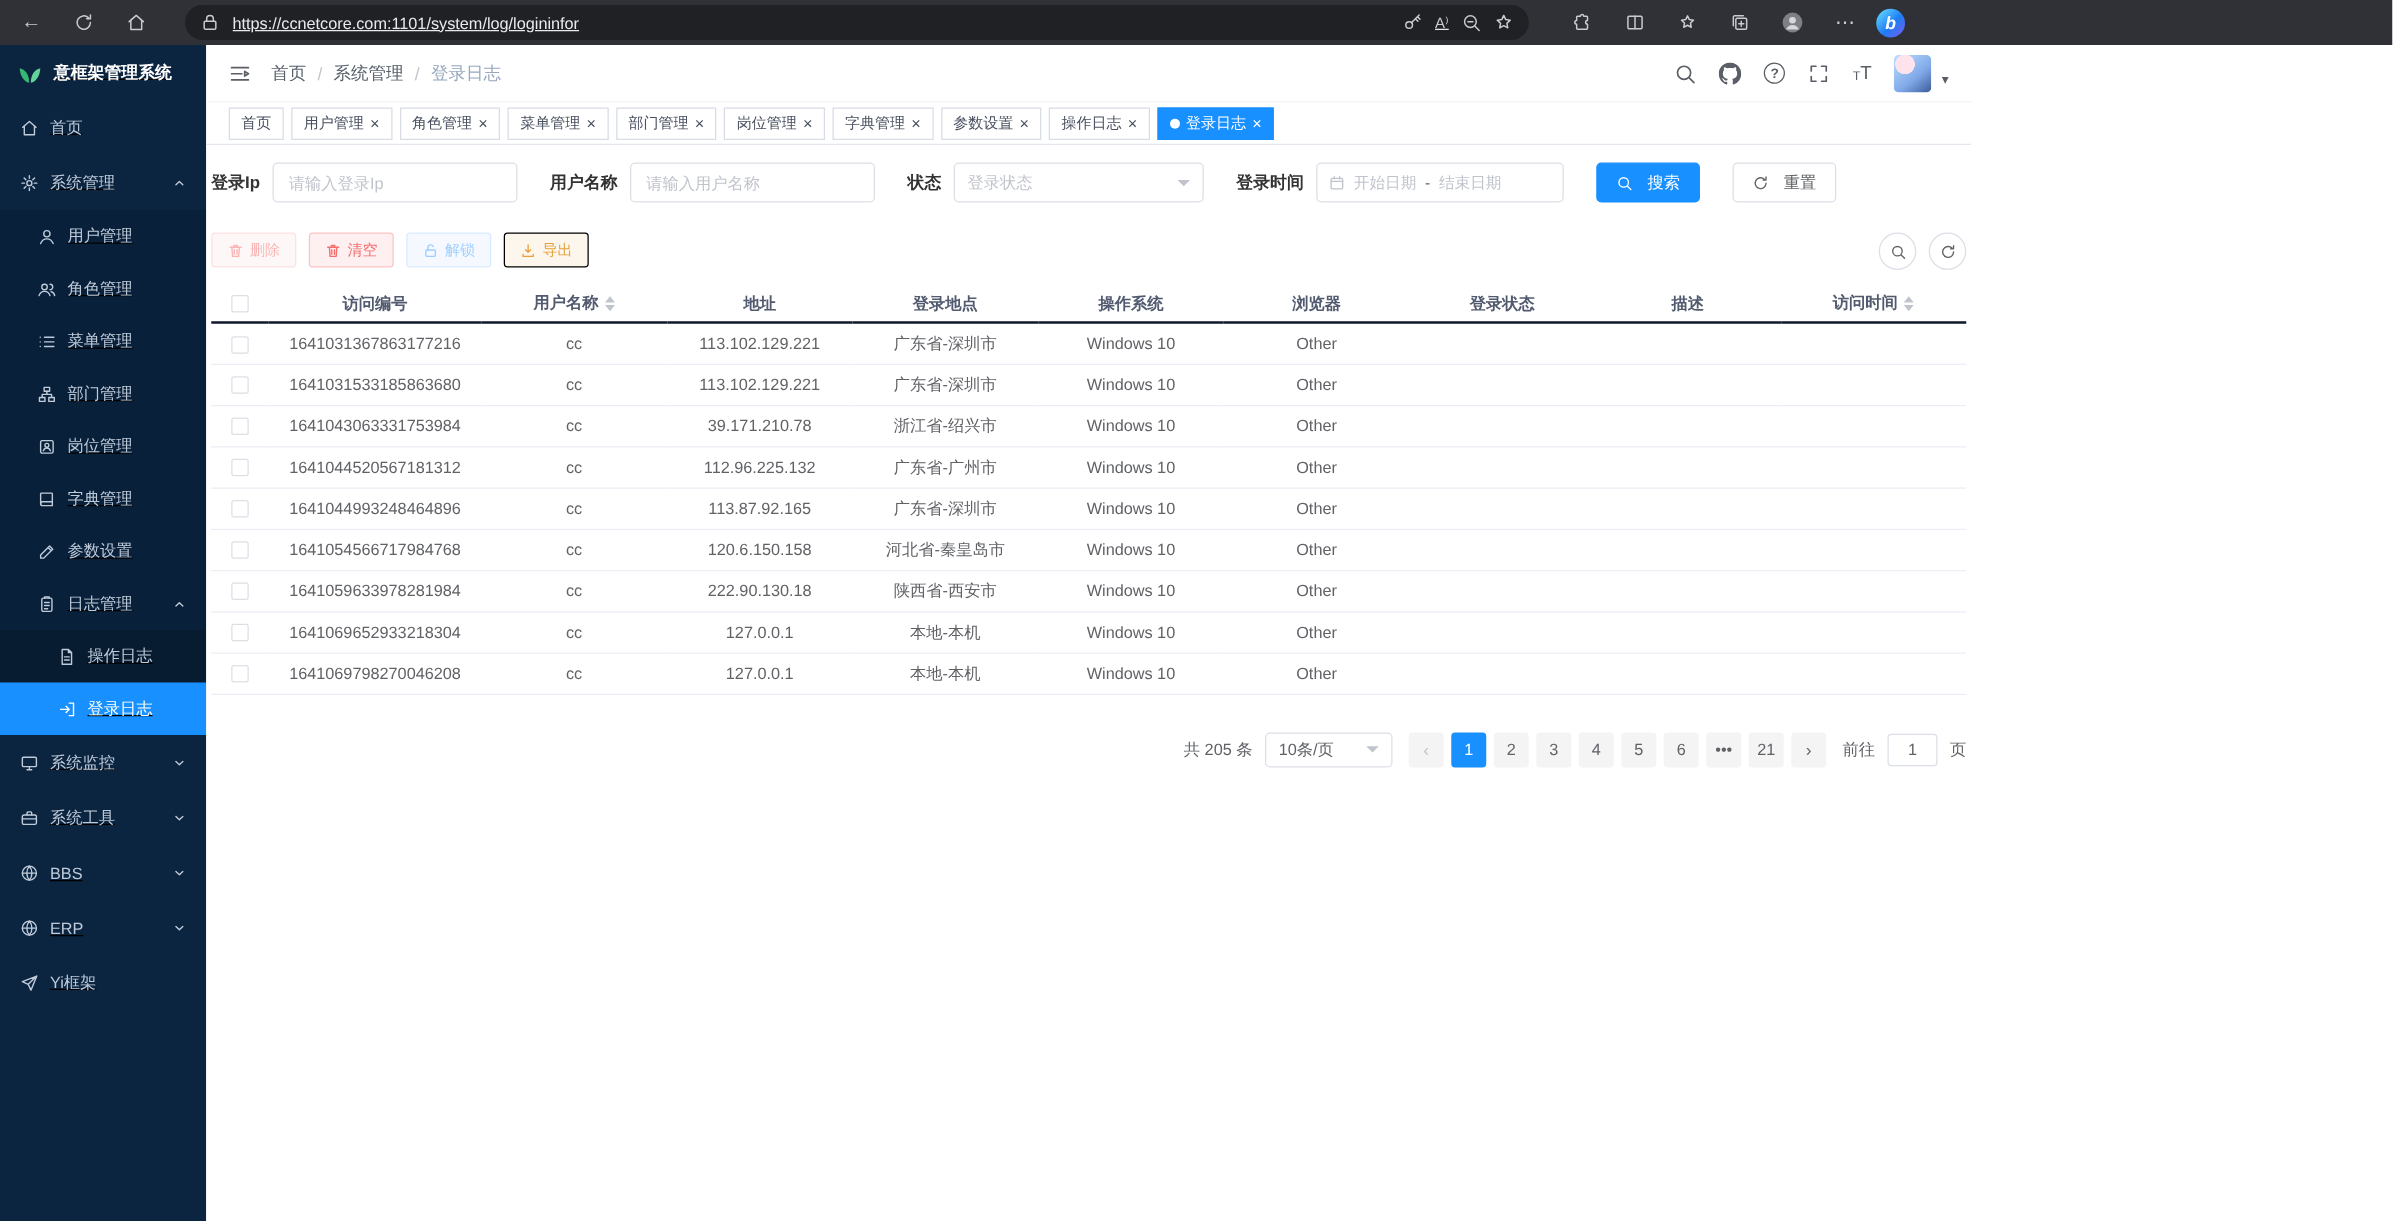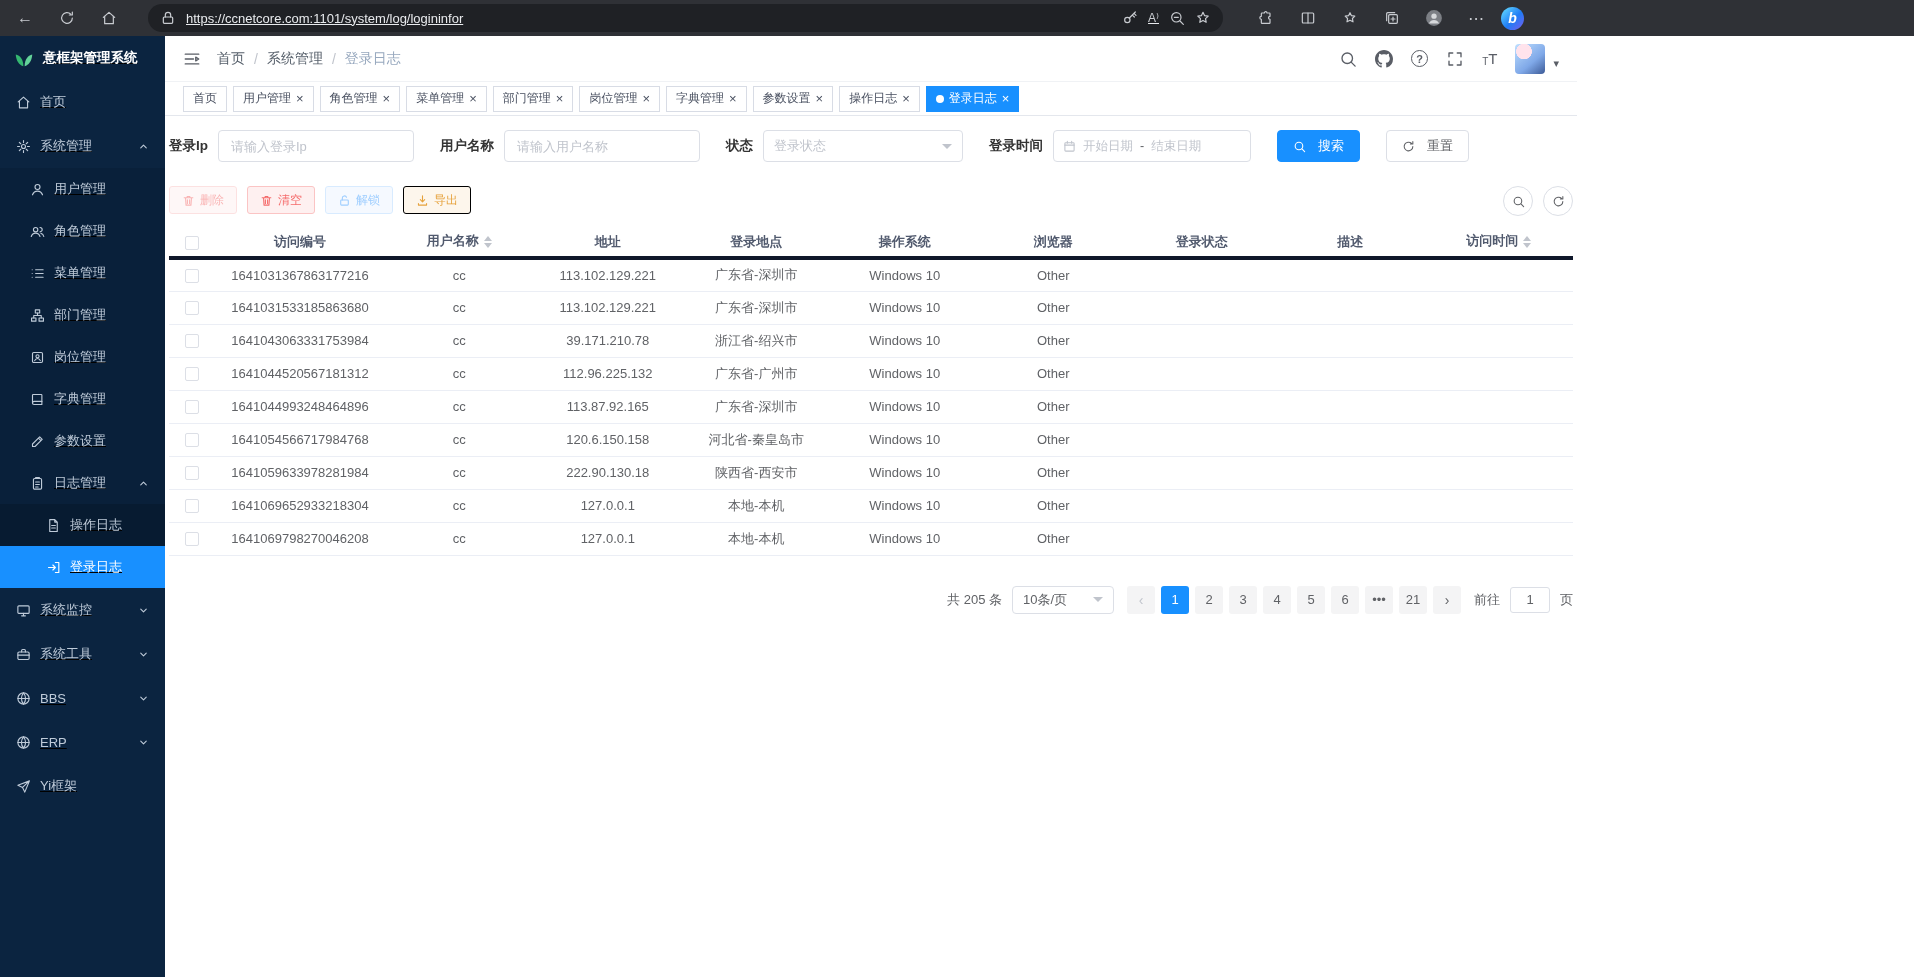--- a/index.html
+++ b/index.html
@@ -83,21 +83,21 @@
   .tbtn{height:28px;border-radius:3px;display:inline-flex;align-items:center;gap:5px;padding:0 12px;font-size:12px;cursor:pointer;}
   .tbtn.danger{color:#f56c6c;background:#fef0f0;border:1px solid #fbc4c4;}
   .tbtn.primary{color:#409eff;background:#ecf5ff;border:1px solid #b3d8ff;}
   .tbtn.warning{color:#e6a23c;background:#fdf6ec;border:1px solid #000000;}
   .tbtn.disabled{opacity:.5;cursor:not-allowed;}
   .aright{display:flex;align-items:center;gap:10px;}
   .circle-btn{width:30px;height:30px;border:1px solid #dcdfe6;border-radius:50%;display:flex;align-items:center;
     justify-content:center;color:#606266;cursor:pointer;background:#fff;}
 
   .grid{width:100%;border-collapse:collapse;table-layout:fixed;margin-top:12px;}
-  .grid th{height:30px;font-size:13px;font-weight:bold;color:#515a6e;text-align:center;border-bottom:4px solid #0f172a;white-space:nowrap;}
+  .grid th{height:30px;font-size:13px;font-weight:bold;color:#515a6e;text-align:center;border-bottom:2px solid #0f172a;white-space:nowrap;}
   .grid td{height:33px;font-size:13px;color:#606266;text-align:center;border-bottom:1px solid #ebeef5;white-space:nowrap;overflow:hidden;}
   .cb{width:14px;height:14px;border:1px solid #dcdfe6;border-radius:2px;display:inline-block;background:#fff;vertical-align:middle;cursor:pointer;}
   .sort{display:inline-flex;flex-direction:column;margin-left:5px;vertical-align:middle;cursor:pointer;}
   .sort i{width:0;height:0;border:4px solid transparent;display:block;}
   .sort .su{border-bottom:5px solid #c0c4cc;margin-bottom:2px;}
   .sort .sd{border-top:5px solid #c0c4cc;}
 
   .pagination{display:flex;align-items:center;justify-content:flex-end;margin-top:30px;font-size:13px;color:#606266;gap:10px;}
   .psize{width:102px;height:28px;color:#606266;}
   .pages{display:inline-flex;align-items:center;}

